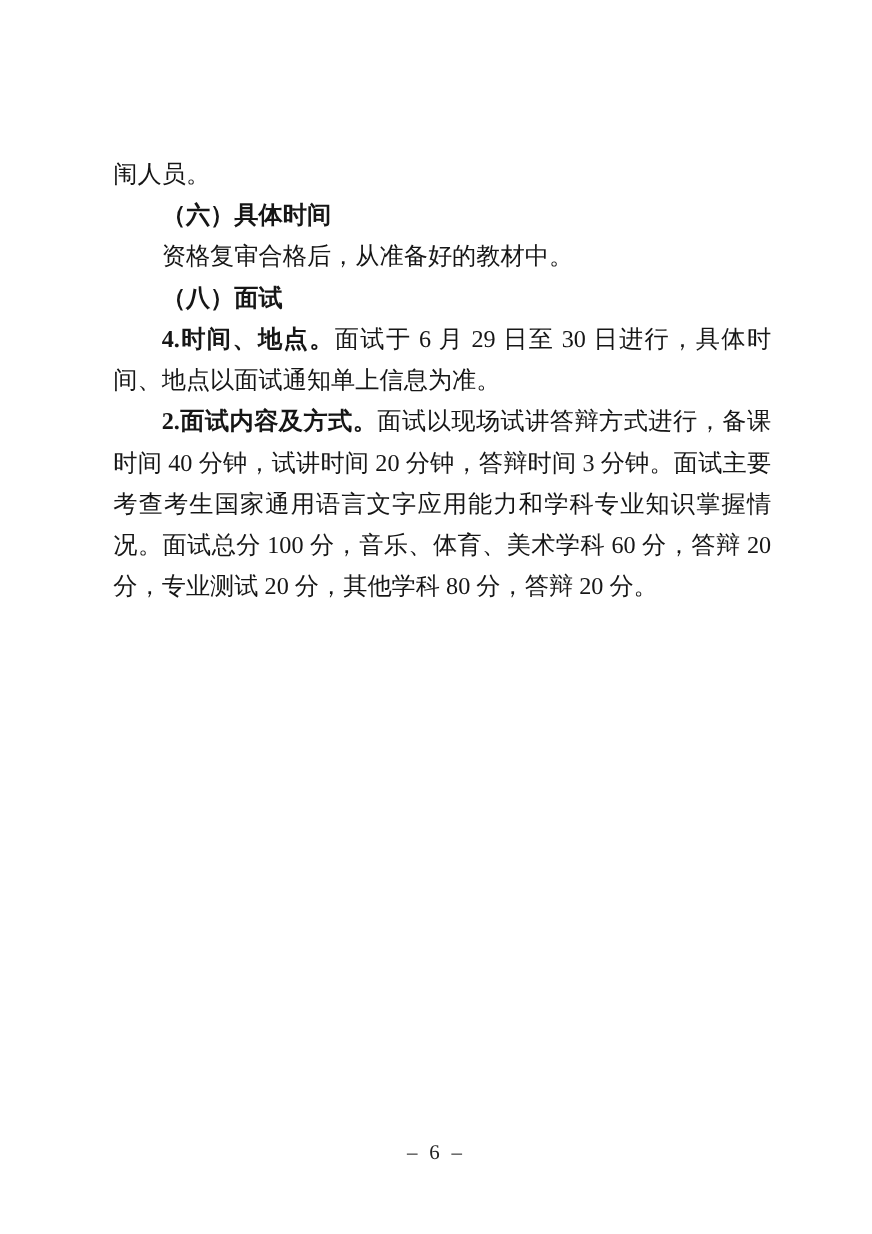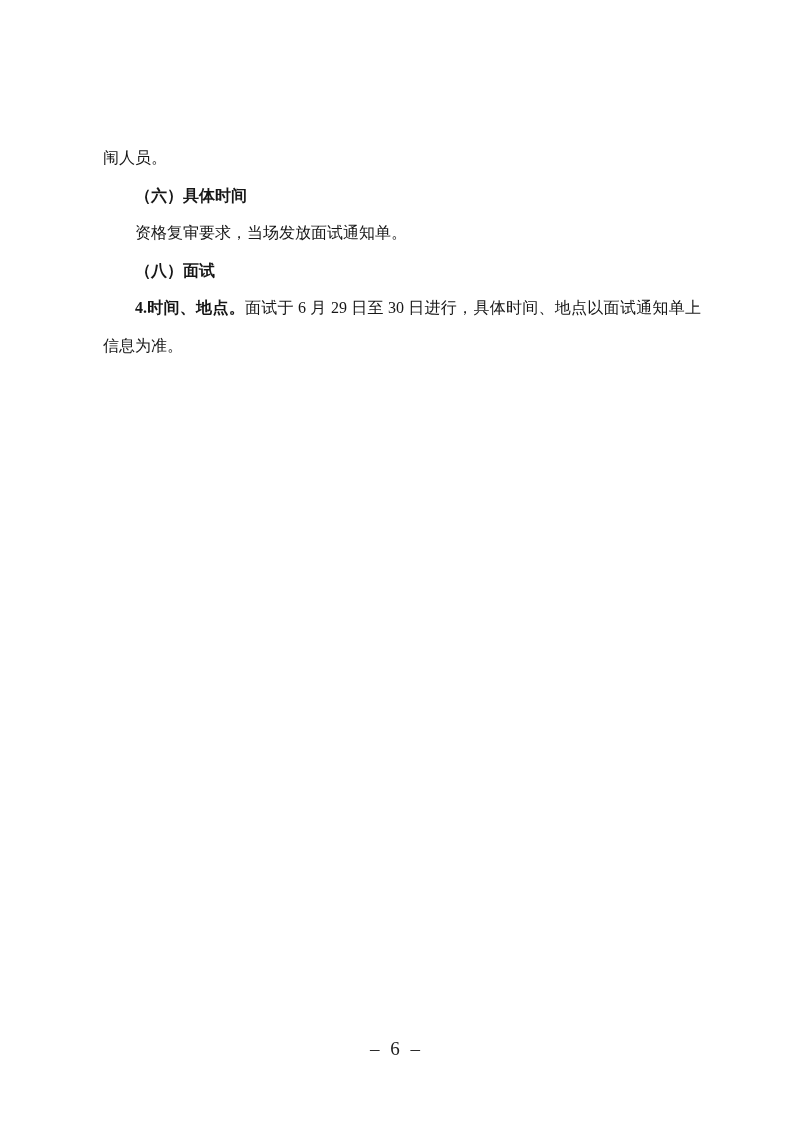--- a/index.html
+++ b/index.html
@@ -11,21 +11,21 @@
     background: #ffffff;
     overflow: hidden;
     font-family: "Liberation Serif", "DejaVu Serif", serif;
     color: #161616;
   }
   .content {
     position: absolute;
     left: 103px;
     top: 139px;
     width: 598px;
-    font-size: 16px;
+    font-size: 22px;
     line-height: 37.5px;
     text-align: justify;
   }
   .para { text-indent: 2em; }
   .noindent { text-indent: 0; }
   .heading { font-weight: bold; }
   .lead { font-weight: bold; }
   .footer {
     position: absolute;
     top: 1038px;
@@ -43,24 +43,25 @@
 <div class="page">
   <div class="content">
 
     <p class="para noindent"><span>闱人员。</span></p>
 
     <p class="para heading"><span>（六）具体时间</span></p>
 
 
 
 
-    <p class="para"><span>资格复审要求，当场发放面试通知单。</span></p>
+    <p class="para"><span>资格复审合格后，从准备好的教材中。</span></p>
 
     <p class="para heading"><span>（八）面试</span></p>
 
     <p class="para"><span class="lead">4.时间、地点。</span><span>面试于 6 月 29 日至 30 日进行，具体时间、地点以面试通知单上信息为准。</span></p>
 
+    <p class="para"><span class="lead">2.面试内容及方式。</span><span>面试以现场试讲答辩方式进行，备课时间 40 分钟，试讲时间 20 分钟，答辩时间 3 分钟。面试主要考查考生国家通用语言文字应用能力和学科专业知识掌握情况。面试总分 100 分，音乐、体育、美术学科 60 分，答辩 20 分，专业测试 20 分，其他学科 80 分，答辩 20 分。</span></p>
 
 
   </div>
 
   <div class="footer">– 6 –</div>
 </div>
 
 </body></html>

